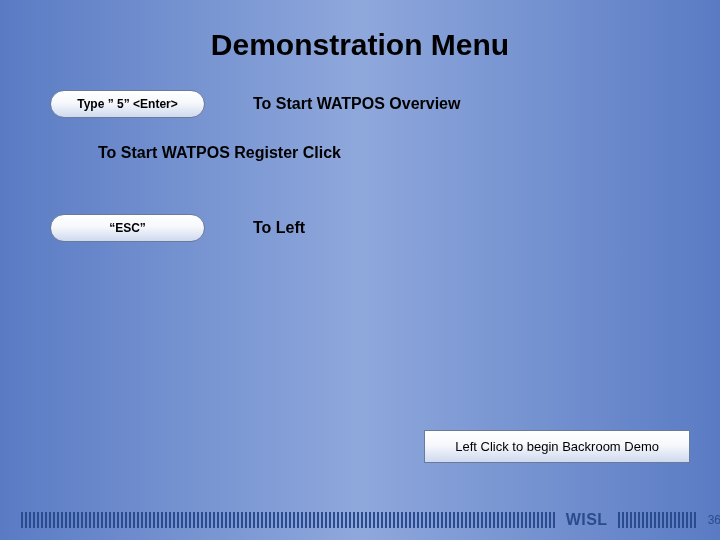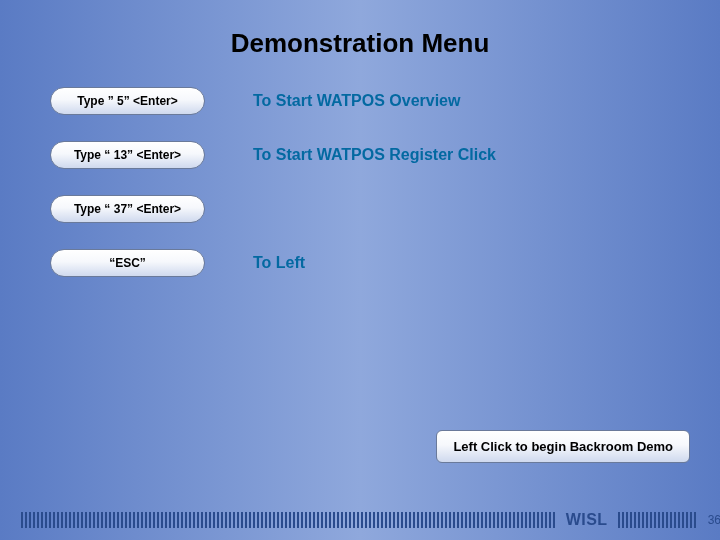--- a/index.html
+++ b/index.html
@@ -4,21 +4,21 @@
 <style>
   * { box-sizing: border-box; margin: 0; padding: 0; }
   html, body { width: 720px; height: 540px; overflow: hidden; }
   body {
     background: linear-gradient(to right, #5a7bc4 0%, #8fa8dc 50%, #5a7bc4 100%);
     font-family: Arial, Helvetica, sans-serif;
     position: relative;
   }
   .title {
     text-align: center;
-    font-size: 26px;
+    font-size: 30px;
     font-weight: bold;
     color: #000;
     padding-top: 28px;
     padding-bottom: 28px;
   }
   .menu {
     padding-left: 50px;
   }
   .row {
     display: flex;
@@ -35,35 +35,35 @@
     align-items: center;
     justify-content: center;
     font-size: 12px;
     font-weight: bold;
     color: #000;
     box-shadow: inset 0 1px 0 #fff;
   }
   .desc {
     font-size: 16px;
     font-weight: bold;
-    color: #0369a1;
+    color: #000000;
     margin-left: 48px;
   }
   .cta-wrap {
     position: absolute;
     right: 30px;
     top: 430px;
   }
   .cta {
     background: linear-gradient(to bottom, #ffffff 0%, #f6f8fc 45%, #cfd9ee 100%);
     border: 1px solid #6a7a9a;
-    border-radius: 6px;
-    padding: 8px 16px;
+    border-radius: 0;
+    padding: 8px 30px;
     font-size: 13px;
-    font-weight: bold;
+    font-weight: normal;
     color: #000;
     box-shadow: inset 0 1px 0 #fff;
   }
   .footer {
     position: absolute;
     left: 15px;
     bottom: 0;
     width: 720px;
     height: 40px;
     display: flex;
@@ -99,25 +99,23 @@
 <body>
 
 <div class="title">Demonstration Menu</div>
 
 <div class="menu">
   <div class="row">
     <div class="pill">Type ” 5” &lt;Enter&gt;</div>
     <div class="desc">To Start WATPOS Overview</div>
   </div>
   <div class="row">
-    <div class="pill">Type “ 13” &lt;Enter&gt;</div>
     <div class="desc">To Start WATPOS Register Click</div>
   </div>
   <div class="row">
-    <div class="pill">Type “ 37” &lt;Enter&gt;</div>
   </div>
   <div class="row">
     <div class="pill">“ESC”</div>
     <div class="desc">To Left</div>
   </div>
 </div>
 
 <div class="cta-wrap">
   <div class="cta">Left Click to begin Backroom Demo</div>
 </div>

